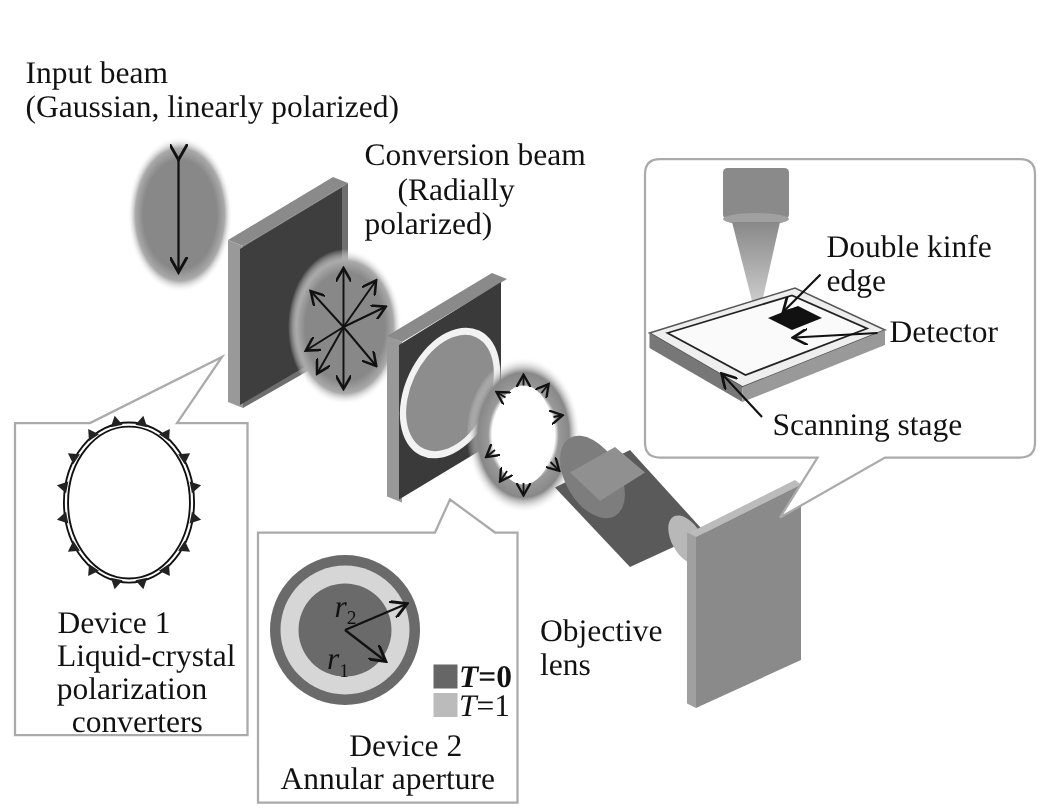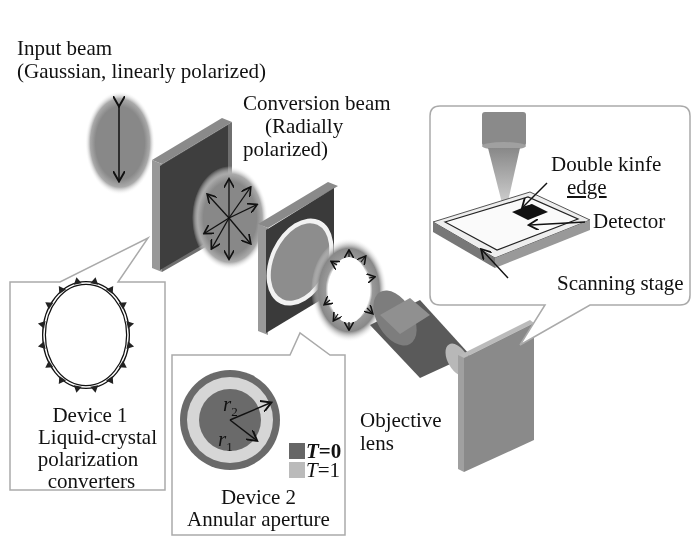--- a/index.html
+++ b/index.html
@@ -152,32 +152,32 @@
 </svg>
 
 <div class="lbl" style="left:17px;top:37px;text-align:center;">Input beam</div>
 <div class="lbl" style="left:17px;top:60px;">(Gaussian, linearly polarized)</div>
 
 <div class="lbl" style="left:243px;top:92px;">Conversion beam</div>
 <div class="lbl" style="left:243px;top:115px;margin-left:22px;">(Radially</div>
 <div class="lbl" style="left:243px;top:138px;">polarized)</div>
 
 <div class="lbl" style="left:551px;top:153px;">Double kinfe</div>
-<div class="lbl" style="left:567px;top:176px;text-decoration:underline;">edge</div>
+<div class="lbl" style="left:551px;top:176px;">edge</div>
 <div class="lbl" style="left:593px;top:210px;">Detector</div>
-<div class="lbl" style="left:515px;top:272px;margin-left:42px;">Scanning stage</div>
+<div class="lbl" style="left:515px;top:272px;">Scanning stage</div>
 
 <div class="lbl" style="left:360px;top:409px;">Objective</div>
 <div class="lbl" style="left:360px;top:432px;">lens</div>
 
-<div class="lbl ctr" style="left:18px;width:144px;top:404px;">Device 1</div>
+<div class="lbl ctr" style="left:4px;width:144px;top:404px;">Device 1</div>
 <div class="lbl ctr" style="left:10px;width:175px;top:426px;">Liquid-crystal</div>
 <div class="lbl ctr" style="left:10px;width:156px;top:448px;">polarization</div>
 <div class="lbl ctr" style="left:10px;width:163px;top:470px;">converters</div>
 
 <div class="lbl" style="left:223px;top:393px;font-style:italic;"><span>r</span><sub style="font-size:13px;font-style:normal;">2</sub></div>
 <div class="lbl" style="left:218px;top:428px;font-style:italic;"><span>r</span><sub style="font-size:13px;font-style:normal;">1</sub></div>
 
 <div class="lbl" style="left:306px;top:440px;font-weight:bold;"><i>T</i><span>=0</span></div>
 <div class="lbl" style="left:306px;top:459px;"><i>T</i><span>=1</span></div>
 
-<div class="lbl ctr" style="left:172px;width:173px;top:486px;">Device 2</div>
+<div class="lbl ctr" style="left:172px;width:173px;top:486px;padding-left:12px;">Device 2</div>
 <div class="lbl ctr" style="left:172px;width:173px;top:508px;">Annular aperture</div>
 
 </body></html>

